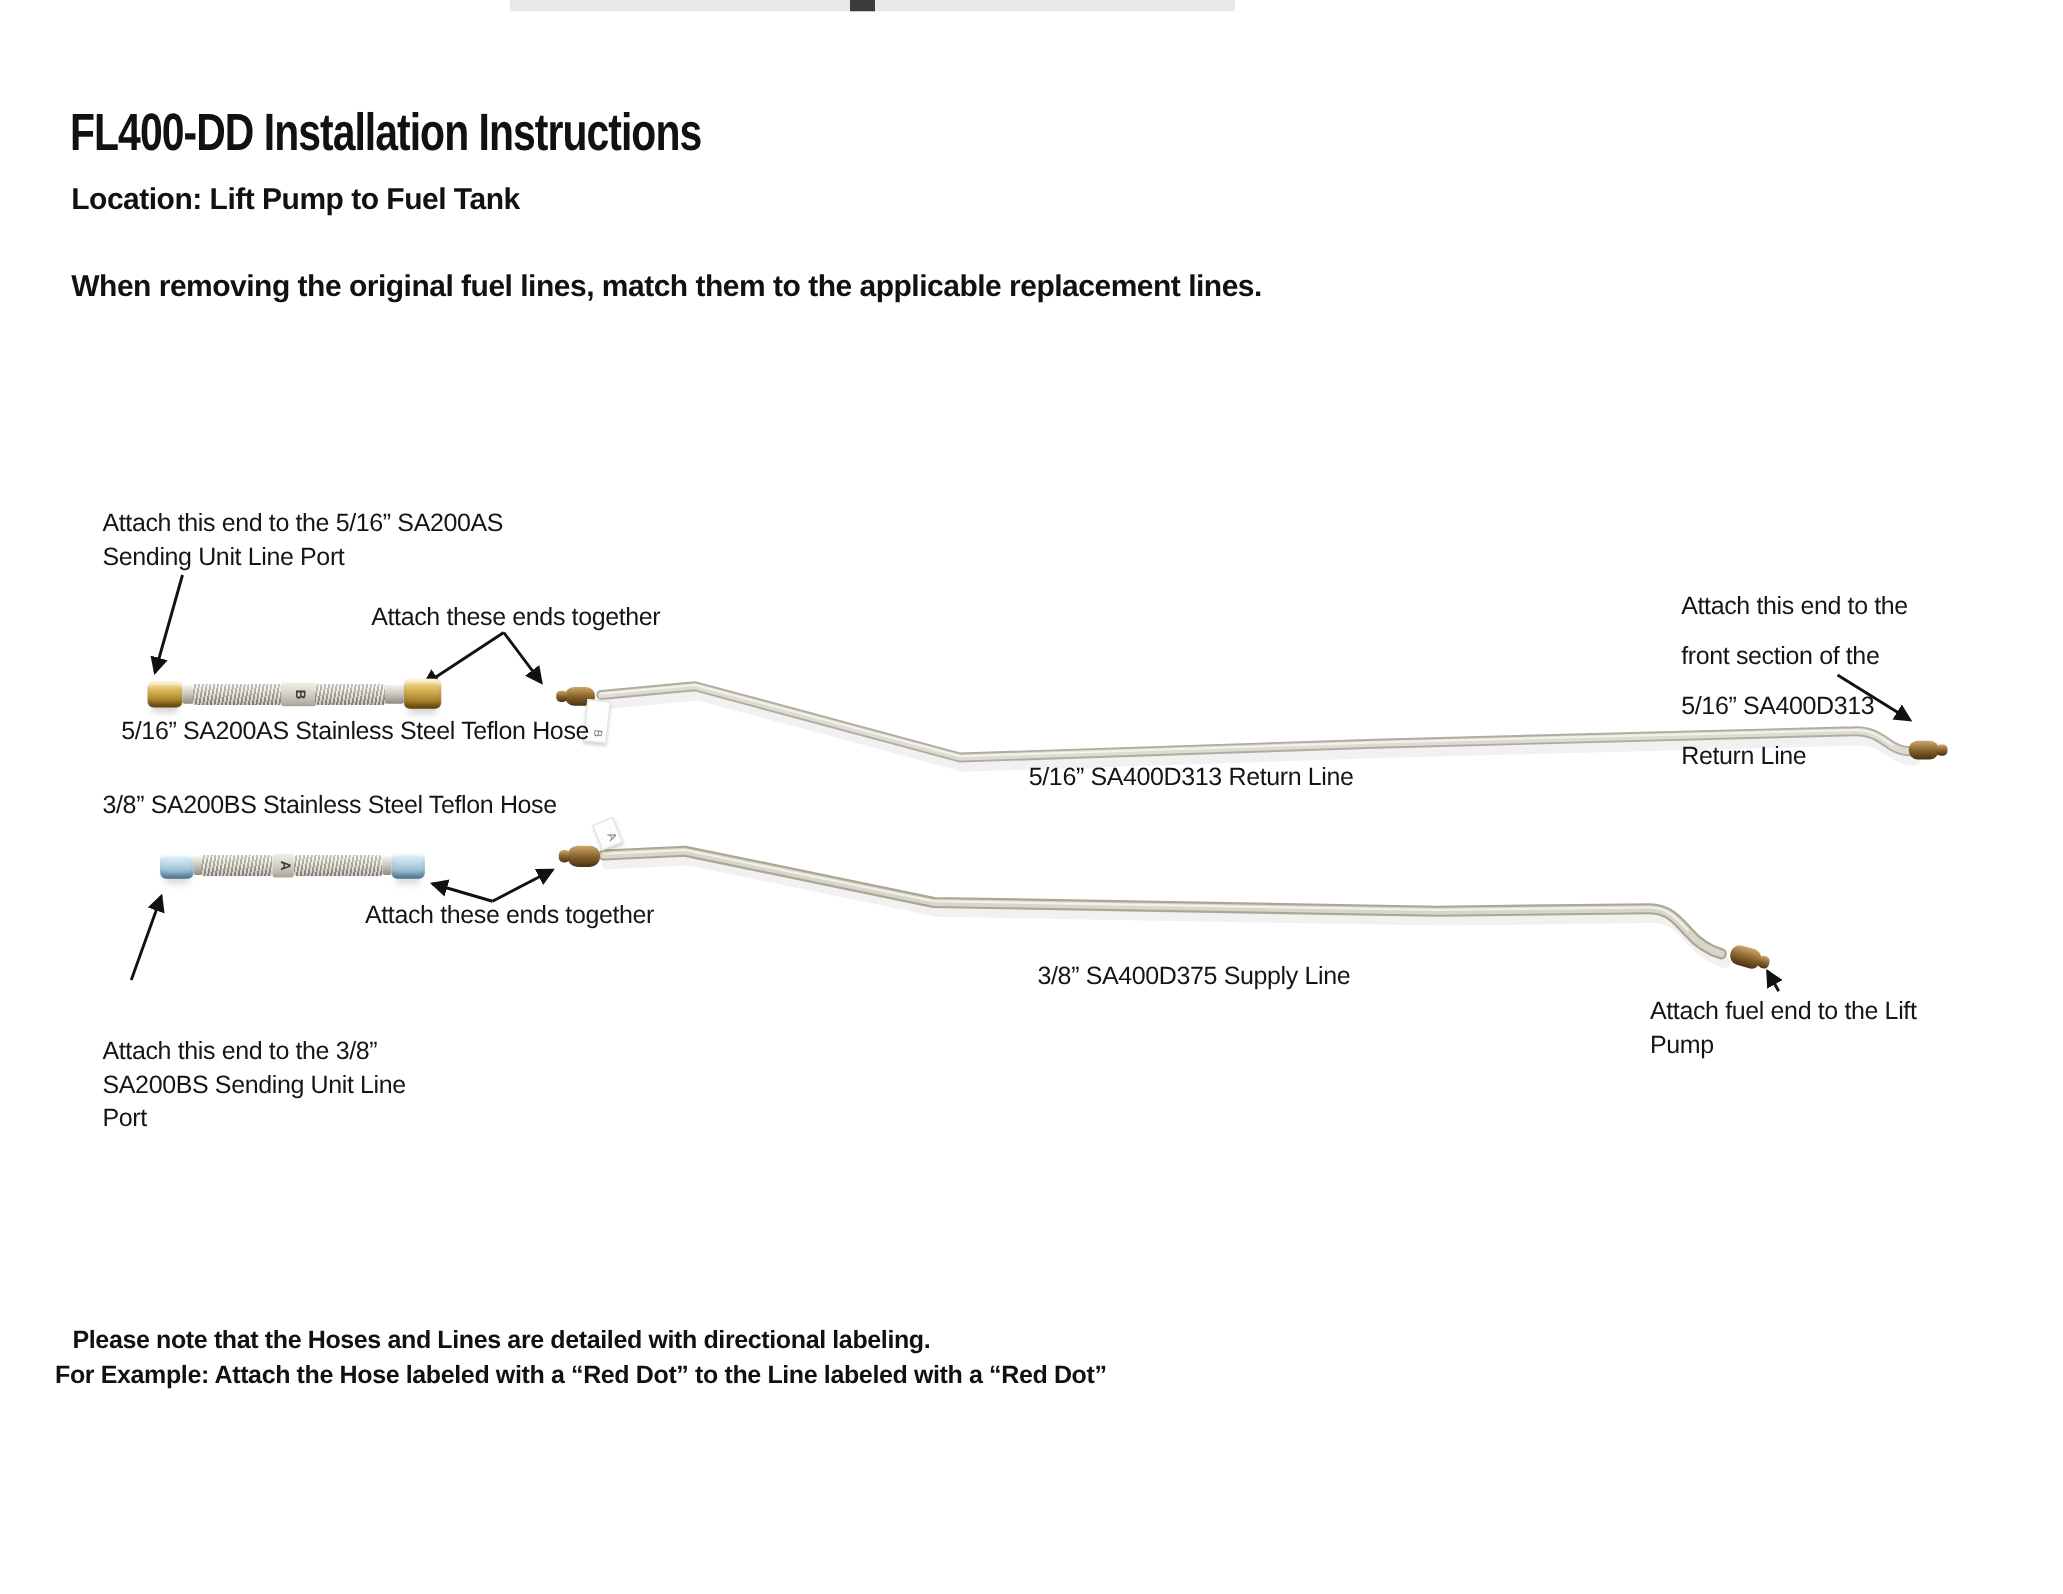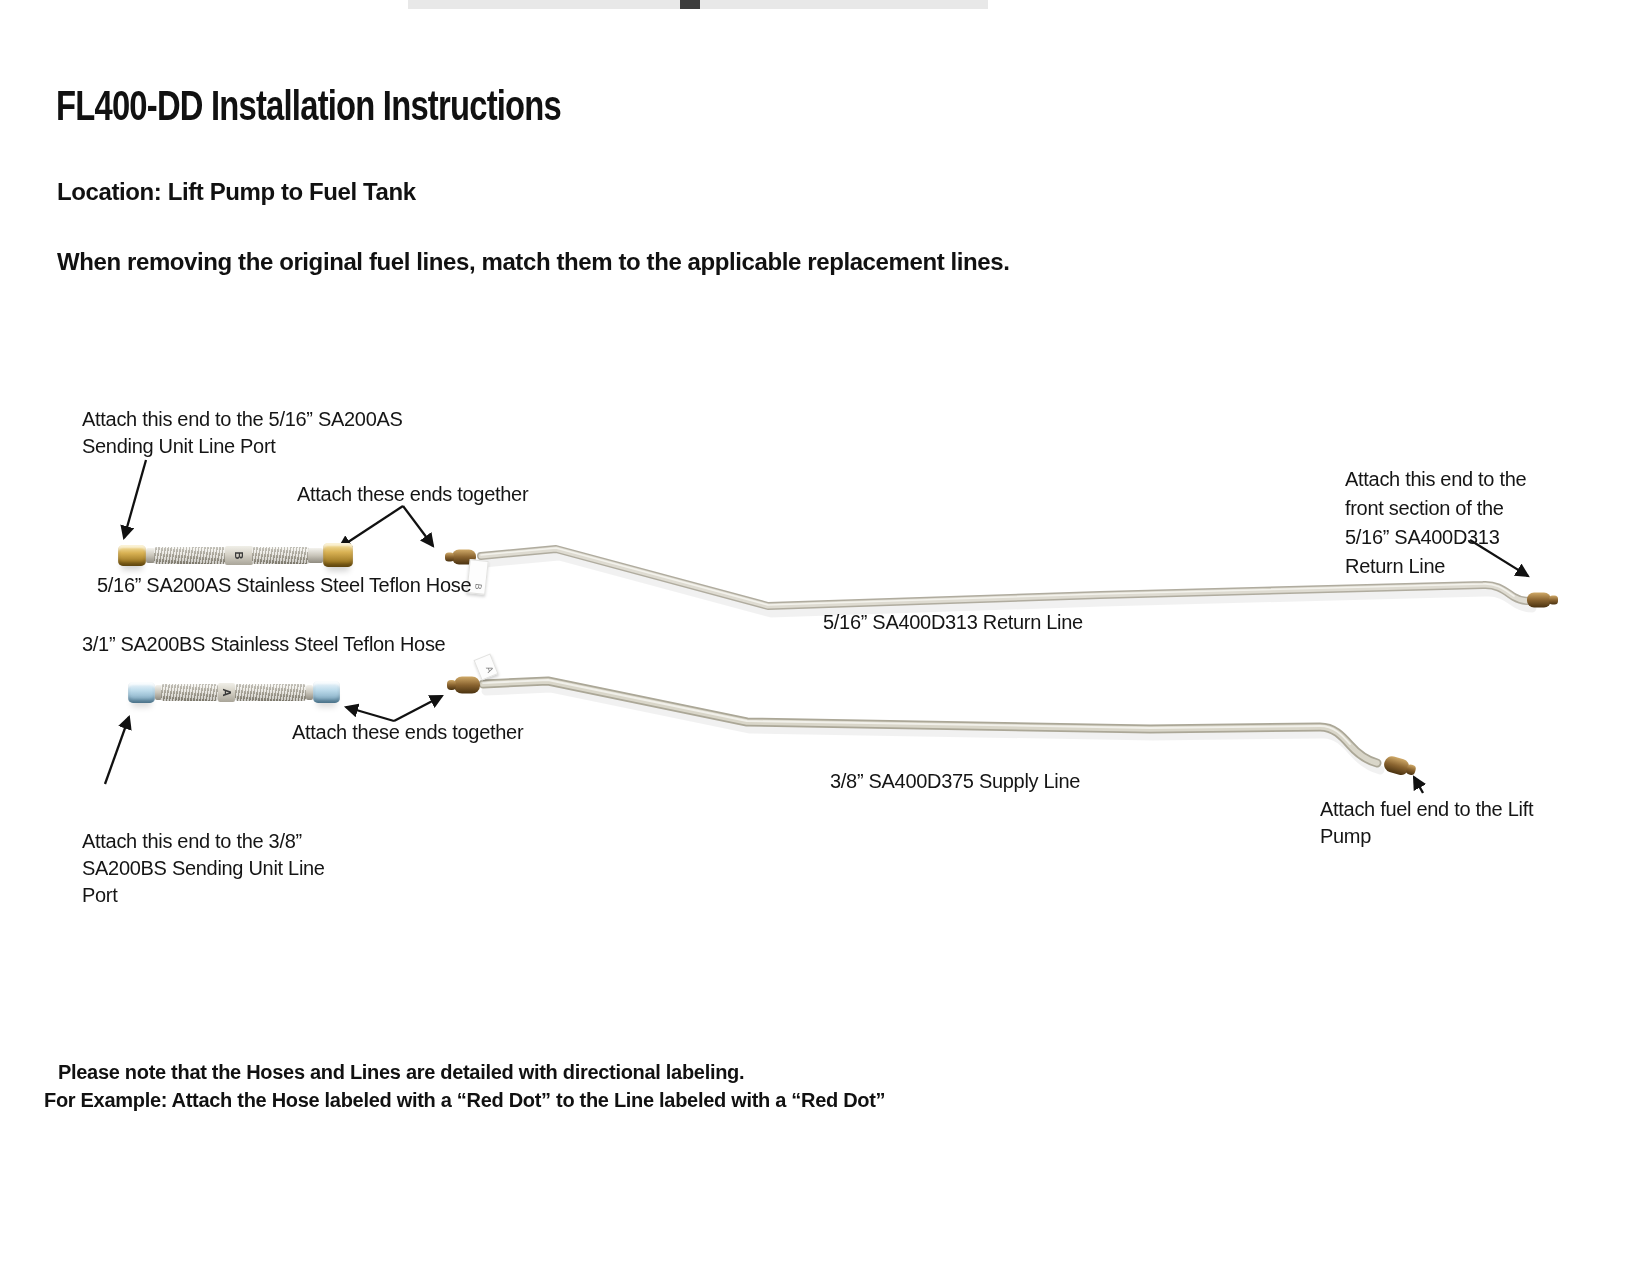--- a/index.html
+++ b/index.html
@@ -6,21 +6,21 @@
   .canvas{
     position:relative;width:1650px;height:1275px;background:#ffffff;overflow:hidden;
     font-family:"Liberation Sans","DejaVu Sans",sans-serif;color:#1a1a1a;
   }
   .abs{position:absolute;}
   .title{
     font-size:42px;font-weight:bold;letter-spacing:-1px;white-space:nowrap;
     transform:scaleX(.78);transform-origin:0 0;color:#111;
   }
   .h2{
-    font-size:24px;font-weight:bold;letter-spacing:-0.4px;white-space:nowrap;color:#111;margin-top:32px;
+    font-size:24px;font-weight:bold;letter-spacing:-0.4px;white-space:nowrap;color:#111;
   }
   .callout{
     font-size:20px;line-height:27px;letter-spacing:-0.3px;white-space:pre-line;color:#151515;
   }
   .partlabel{
     font-size:20px;letter-spacing:-0.3px;white-space:nowrap;color:#151515;
   }
   .footnote{
     font-size:20px;font-weight:bold;letter-spacing:-0.3px;line-height:28px;white-space:pre-line;color:#111;
   }
@@ -161,32 +161,32 @@
   <div class="tag" style="left:468px;top:560px;width:17px;height:32px;transform:rotate(6deg);">
     <span>B</span>
   </div>
   <div class="tag" style="left:477px;top:656px;width:16px;height:20px;transform:rotate(-22deg);">
     <span>A</span>
   </div>
 
   <div class="abs callout" style="left:82px;top:406px;">Attach this end to the 5/16” SA200AS
 Sending Unit Line Port</div>
   <div class="abs callout" style="left:297px;top:481px;">Attach these ends together</div>
-  <div class="abs callout" style="left:1345px;top:465px;line-height:29px;">Attach this end to the
+  <div class="abs callout" style="left:1345px;top:465px;line-height:40px;">Attach this end to the
 front section of the
 5/16” SA400D313
 Return Line</div>
   <div class="abs callout" style="left:292px;top:719px;">Attach these ends together</div>
   <div class="abs callout" style="left:82px;top:828px;">Attach this end to the 3/8”
 SA200BS Sending Unit Line
 Port</div>
   <div class="abs callout" style="left:1320px;top:796px;">Attach fuel end to the Lift
 Pump</div>
 
   <div class="abs partlabel" style="left:82px;top:574px;margin-left:15px;">5/16” SA200AS Stainless Steel Teflon Hose</div>
-  <div class="abs partlabel" style="left:82px;top:633px;">3/1” SA200BS Stainless Steel Teflon Hose</div>
+  <div class="abs partlabel" style="left:82px;top:633px;">3/8” SA200BS Stainless Steel Teflon Hose</div>
   <div class="abs partlabel" style="left:823px;top:611px;">5/16” SA400D313 Return Line</div>
   <div class="abs partlabel" style="left:830px;top:738px;margin-top:32px;">3/8” SA400D375 Supply Line</div>
 
   <div class="abs footnote" style="left:58px;top:1058px;">Please note that the Hoses and Lines are detailed with directional labeling.</div>
   <div class="abs footnote" style="left:44px;top:1086px;">For Example: Attach the Hose labeled with a “Red Dot” to the Line labeled with a “Red Dot”</div>
 
 </div>
 
 </body></html>

